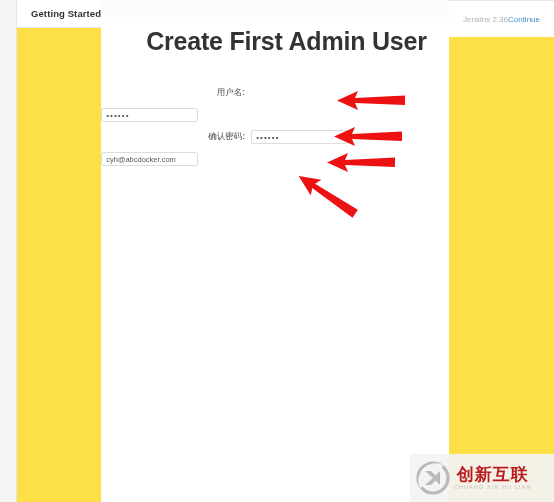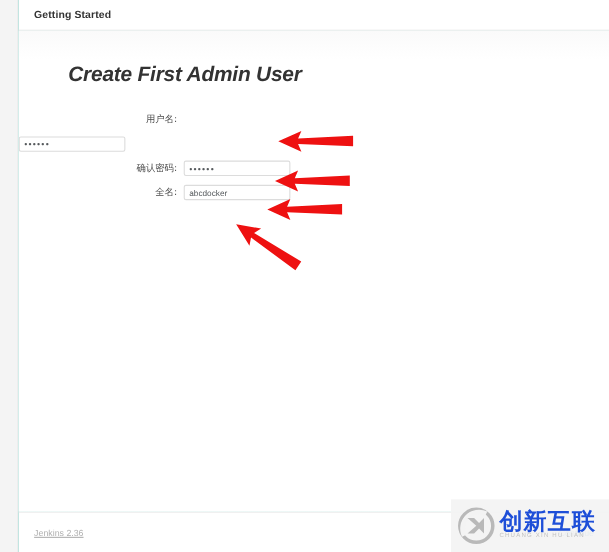--- a/index.html
+++ b/index.html
@@ -34,23 +34,23 @@
     border-right: 1px solid #e4e4e4;
   }
 
   
   .wizard {
     position: absolute;
     left: 17px;
     top: 0;
     width: 537px;
     height: 502px;
-    background: #14b8a6;
-    display: flex;
-    flex-direction: column;
+    background: #fde047;
+    display: flex;
+    flex-direction: row;
   }
 
   
   .wizard-header {
     height: 27px;
     background: #ffffff;
     border-bottom: 1px solid #e6e6e6;
     display: flex;
     align-items: center;
     flex: 0 0 auto;
@@ -68,31 +68,30 @@
     position: relative;
     flex: 1 1 auto;
     background: #ffffff;
     background-image: linear-gradient(to bottom, #fafafa 0px, #ffffff 26px);
     overflow: hidden;
   }
 
   .page-title {
     margin: 0;
     padding: 26px 0 0 45px;
-    font-size: 19px;
+    font-size: 25px;
     line-height: 30px;
     font-weight: bold;
     color: #333333;
     letter-spacing: -0.2px;
-    font-style: italic;
   }
 
   
   .form {
-    margin-top: 14px;
+    margin-top: 26px;
     padding-left: 0;
   }
   .form-row {
     display: flex;
     align-items: center;
     height: 22px;
   }
   .form-label {
     width: 144px;
     text-align: right;
@@ -138,21 +137,20 @@
     background: #ffffff;
     display: flex;
     align-items: center;
     justify-content: space-between;
     padding: 0 14px 0 14px;
     box-sizing: border-box;
   }
   .footer-version {
     font-size: 8px;
     color: #b0b0b0;
-    text-decoration: underline;
   }
   .footer-button {
     font-size: 8px;
     color: #3f8cc9;
     background: transparent;
     border: none;
     cursor: pointer;
     padding: 0;
     font-family: "Liberation Sans", sans-serif;
   }
@@ -173,26 +171,27 @@
     pointer-events: none;
   }
   .wm-logo { flex: 0 0 auto; }
   .wm-text {
     margin-left: 4px;
     display: flex;
     flex-direction: column;
     justify-content: center;
   }
   .wm-cn {
-    font-size: 21px;
+    font-size: 17px;
     font-weight: bold;
-    color: #1d4ed8;
+    color: #b91c1c;
     letter-spacing: 1px;
     line-height: 18px;
     font-family: "DejaVu Sans", sans-serif;
+    text-align: center;
   }
   .wm-py {
     font-size: 5.5px;
     color: #c2c2c2;
     letter-spacing: 1.1px;
     line-height: 8px;
   }
 </style>
 </head>
 <body>
@@ -216,24 +215,21 @@
             <label class="form-label">用户名:</label>
           </div>
           <div class="form-row">
             <input type="text" class="form-input pw" value="••••••" style="">
           </div>
           <div class="form-row">
             <label class="form-label">确认密码:</label>
             <input type="text" class="form-input pw" value="••••••" style="">
           </div>
           <div class="form-row">
-            <label class="form-label">全名:</label>
-            <input type="text" class="form-input" value="abcdocker" style="">
-          </div>
-          <div class="form-row">
+            <input type="text" class="form-input" value="cyh@abcdocker.com" style="">
           </div>
         </div>
 
       <svg class="arrow-layer" viewBox="0 0 537 475" width="537" height="475">
         <defs>
           <g id="arrow-shape">
             <path d="M 0,9.5 L 21,0 L 18,7 L 68,4.5 L 68,14 L 18,12 L 21,19 Z"></path>
           </g>
         </defs>
         <g id="arrow-group">

